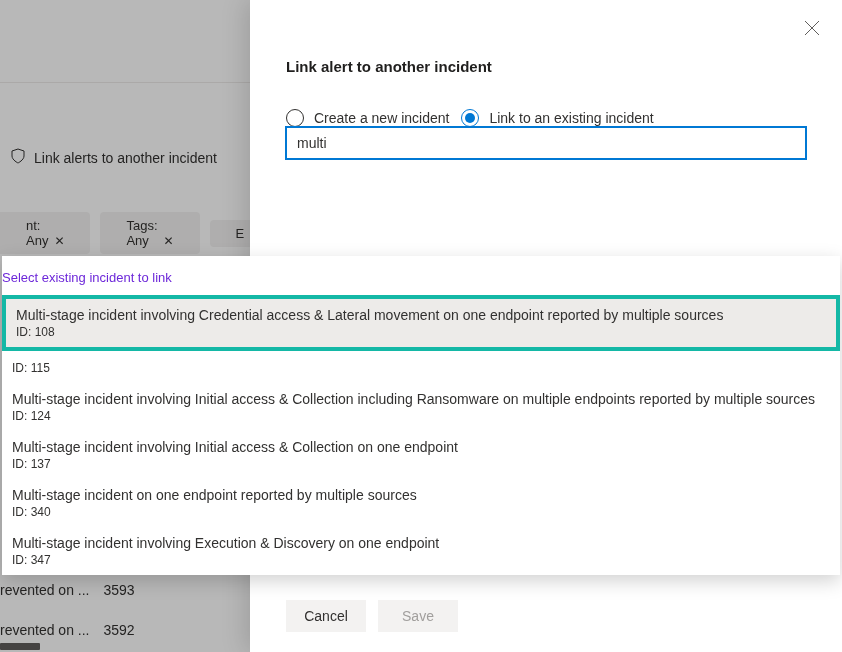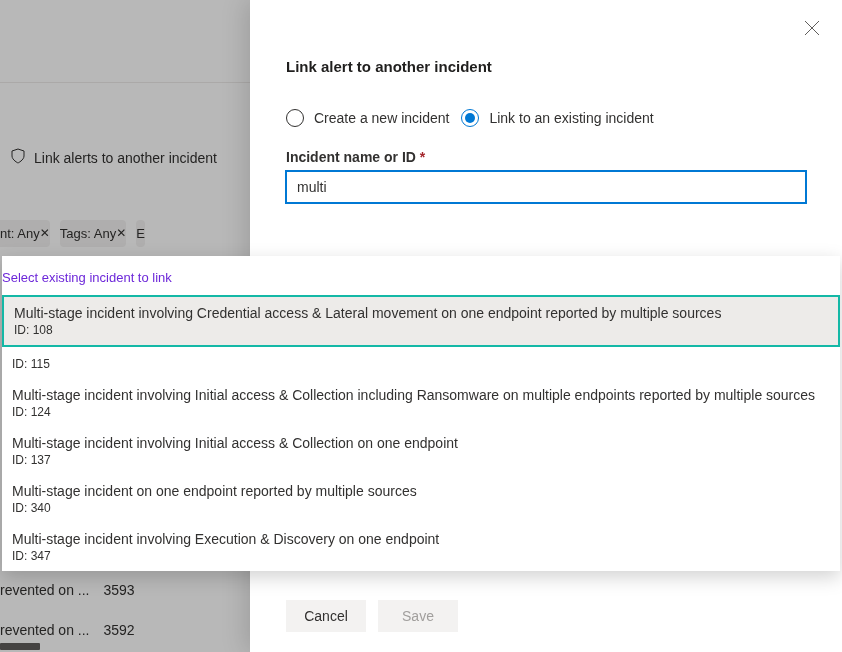--- a/index.html
+++ b/index.html
@@ -50,22 +50,22 @@
     .bg-filter-row {
       position: absolute;
       left: 0; top: 214px; width: 100%; height: 38px;
       background: #fff;
       display: flex; align-items: center; gap: 10px;
       padding-left: 0;
     }
     .filter-pill {
       background: #f3f2f1;
       border-radius: 4px;
-      padding: 6px 0;
-      display: flex; align-items: flex-start; gap: 0;
+      padding: 6px 26px;
+      display: flex; align-items: flex-end; gap: 6px;
       font-size: 13px;
       color: #323130;
     }
     .filter-pill .x {
       font-size: 12px; color: #323130; cursor: pointer;
     }
     .pill-left { border-top-left-radius: 0; border-bottom-left-radius: 0; }
     .bg-rows {
       position: absolute;
       left: 0; bottom: 0; width: 100%;
@@ -184,21 +184,21 @@
       padding: 14px 10px 10px 0;
       color: #6d28d9;
       font-size: 13px;
     }
     .dropdown-item {
       padding: 8px 10px 8px 10px;
       cursor: pointer;
     }
     .dropdown-item.selected {
       background: #edebe9;
-      border: 2px solid #14b8a6;
+      border: 4px solid #14b8a6;
     }
     .dropdown-item .title {
       font-size: 14px;
       color: #323130;
     }
     .dropdown-item .id {
       font-size: 12px;
       color: #323130;
       margin-top: 2px;
     }
@@ -262,23 +262,20 @@
       <span>Create a new incident</span>
     </label>
     <label class="radio-option">
       <span class="radio-outer selected">
         <span class="radio-inner-sel"></span>
       </span>
       <span>Link to an existing incident</span>
     </label>
   </div>
 
-  <div class="field-label">
-    <span>Incident name or ID</span> <span class="req">*</span>
-  </div>
   <div class="input-wrap">
     <input class="input" type="text" value="multi" style="">
   </div>
 
   <div class="buttons">
     <button class="btn">Cancel</button>
     <button class="btn disabled">Save</button>
   </div>
 </div>
 

